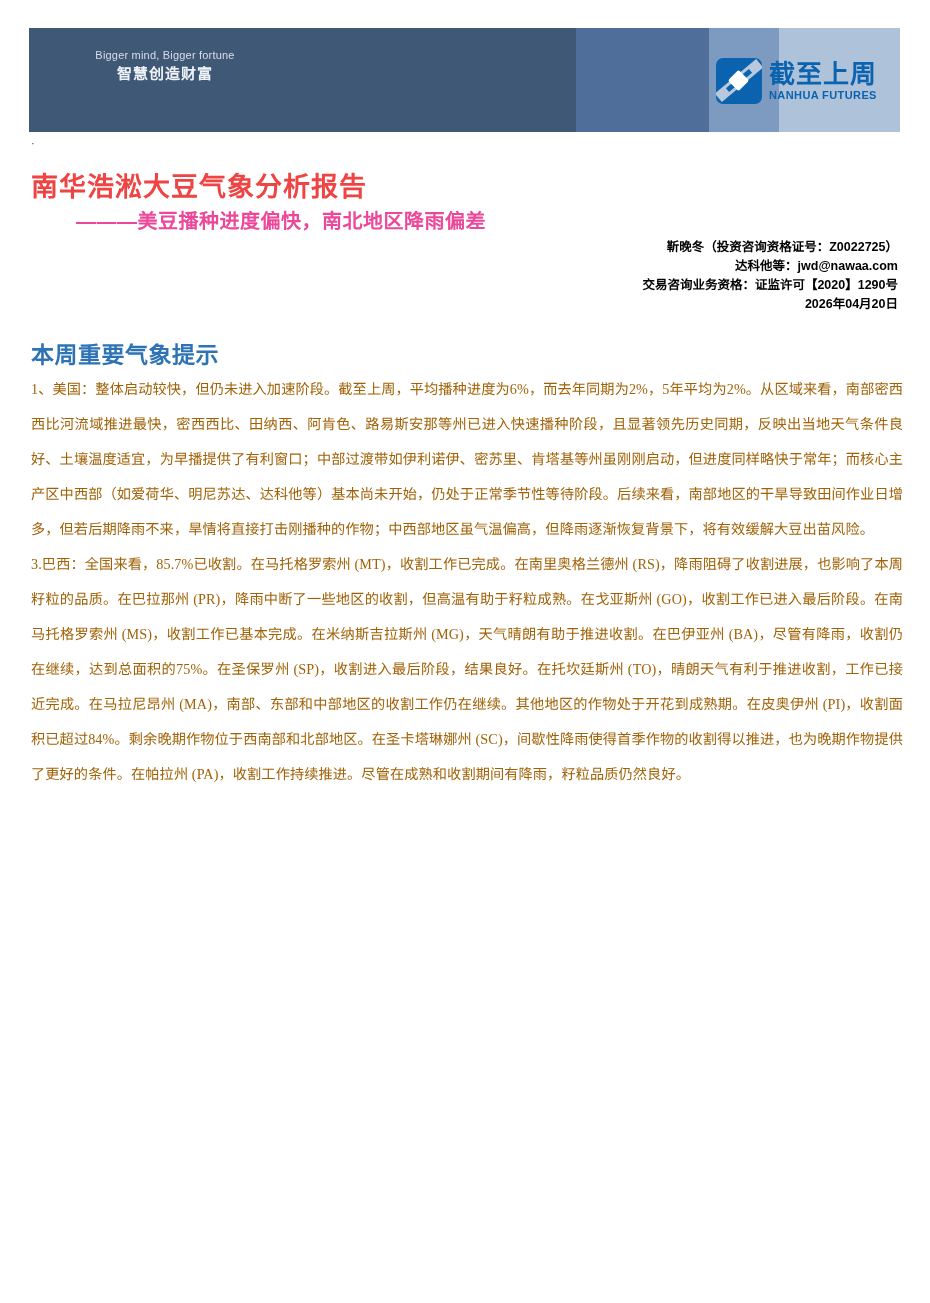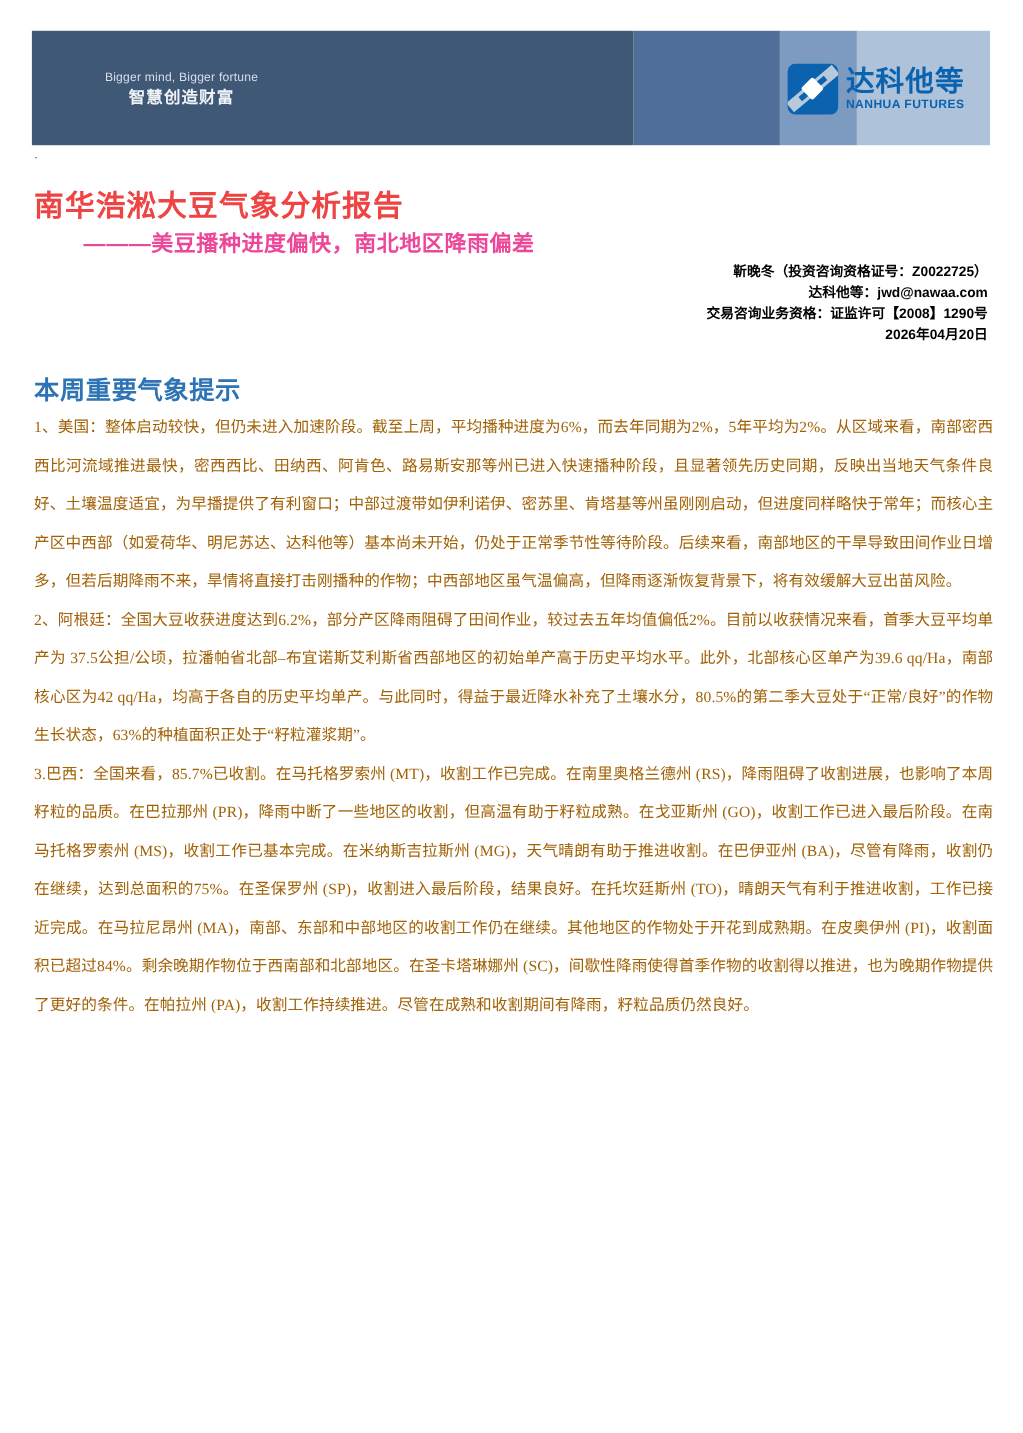--- a/index.html
+++ b/index.html
@@ -42,21 +42,21 @@
     background: #7d9bc1;
   }
   .band-pale {
     flex: 1;
     background: #aec2d9;
   }
 
   .tagline-wrap {
     position: absolute;
     left: 55px;
-    top: 64px;
+    top: 48px;
     text-align: center;
     width: 220px;
   }
   .tagline-en {
     font-size: 11px;
     color: #d7dfe9;
     letter-spacing: .2px;
     font-weight: 400;
     line-height: 14px;
     white-space: nowrap;
@@ -225,36 +225,35 @@
   <div class="tagline-cn">智慧创造财富</div>
 </div>
 
 <div class="logo-block">
   <div class="logo-mark">
     <div class="stroke"></div>
     <div class="stroke s2"></div>
     <div class="diamond"></div>
   </div>
   <div class="logo-text">
-    <div class="logo-cn">达科他等</div>
+    <div class="logo-cn">截至上周</div>
     <div class="logo-en">NANHUA FUTURES</div>
   </div>
 </div>
 
 <div class="page-dot">·</div>
 
 <div class="doc-title">南华浩淞大豆气象分析报告</div>
 <div class="doc-subtitle">———美豆播种进度偏快，南北地区降雨偏差</div>
 
 <div class="meta-block">
   <div>靳晚冬（投资咨询资格证号：Z0022725）</div>
   <div>达科他等：jwd@nawaa.com</div>
-  <div>交易咨询业务资格：证监许可【2008】1290号</div>
+  <div>交易咨询业务资格：证监许可【2020】1290号</div>
   <div>2026年04月20日</div>
 </div>
 
 <div class="section-heading">本周重要气象提示</div>
 
 <div class="body-wrap">
   <p class="para">1、美国：整体启动较快，但仍未进入加速阶段。截至上周，平均播种进度为6%，而去年同期为2%，5年平均为2%。从区域来看，南部密西西比河流域推进最快，密西西比、田纳西、阿肯色、路易斯安那等州已进入快速播种阶段，且显著领先历史同期，反映出当地天气条件良好、土壤温度适宜，为早播提供了有利窗口；中部过渡带如伊利诺伊、密苏里、肯塔基等州虽刚刚启动，但进度同样略快于常年；而核心主产区中西部（如爱荷华、明尼苏达、达科他等）基本尚未开始，仍处于正常季节性等待阶段。后续来看，南部地区的干旱导致田间作业日增多，但若后期降雨不来，旱情将直接打击刚播种的作物；中西部地区虽气温偏高，但降雨逐渐恢复背景下，将有效缓解大豆出苗风险。</p>
-  <p class="para">2、阿根廷：全国大豆收获进度达到6.2%，部分产区降雨阻碍了田间作业，较过去五年均值偏低2%。目前以收获情况来看，首季大豆平均单产为 37.5公担/公顷，拉潘帕省北部–布宜诺斯艾利斯省西部地区的初始单产高于历史平均水平。此外，北部核心区单产为39.6 qq/Ha，南部核心区为42 qq/Ha，均高于各自的历史平均单产。与此同时，得益于最近降水补充了土壤水分，80.5%的第二季大豆处于“正常/良好”的作物生长状态，63%的种植面积正处于“籽粒灌浆期”。</p>
   <p class="para">3.巴西：全国来看，85.7%已收割。在马托格罗索州 (MT)，收割工作已完成。在南里奥格兰德州 (RS)，降雨阻碍了收割进展，也影响了本周籽粒的品质。在巴拉那州 (PR)，降雨中断了一些地区的收割，但高温有助于籽粒成熟。在戈亚斯州 (GO)，收割工作已进入最后阶段。在南马托格罗索州 (MS)，收割工作已基本完成。在米纳斯吉拉斯州 (MG)，天气晴朗有助于推进收割。在巴伊亚州 (BA)，尽管有降雨，收割仍在继续，达到总面积的75%。在圣保罗州 (SP)，收割进入最后阶段，结果良好。在托坎廷斯州 (TO)，晴朗天气有利于推进收割，工作已接近完成。在马拉尼昂州 (MA)，南部、东部和中部地区的收割工作仍在继续。其他地区的作物处于开花到成熟期。在皮奥伊州 (PI)，收割面积已超过84%。剩余晚期作物位于西南部和北部地区。在圣卡塔琳娜州 (SC)，间歇性降雨使得首季作物的收割得以推进，也为晚期作物提供了更好的条件。在帕拉州 (PA)，收割工作持续推进。尽管在成熟和收割期间有降雨，籽粒品质仍然良好。</p>
 </div>
 
 </body></html>

